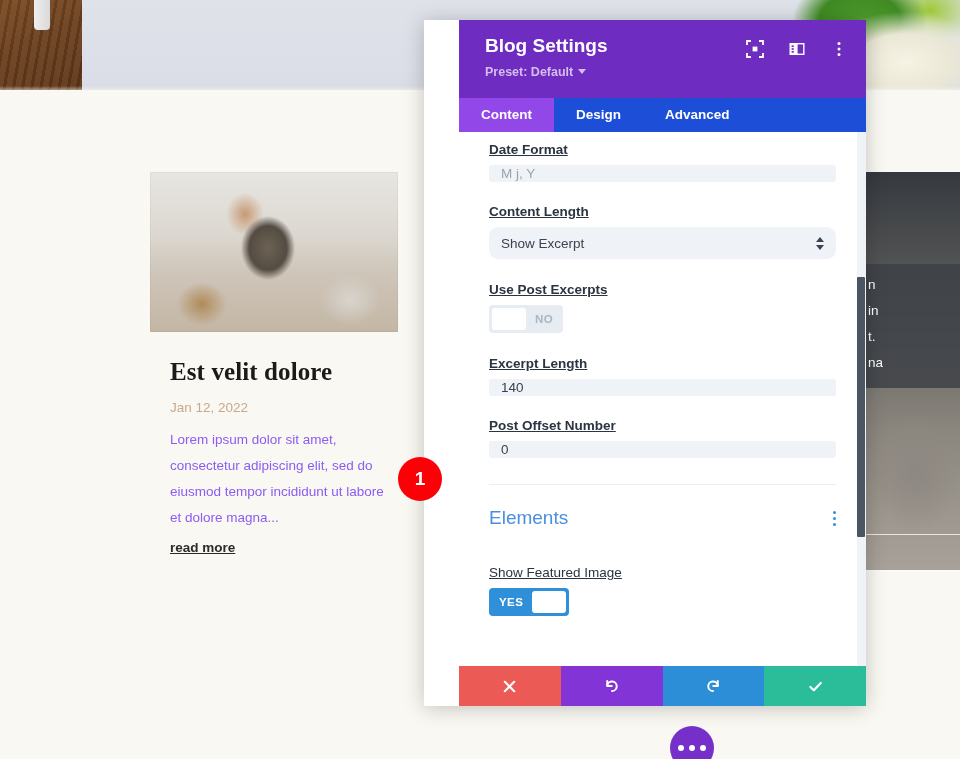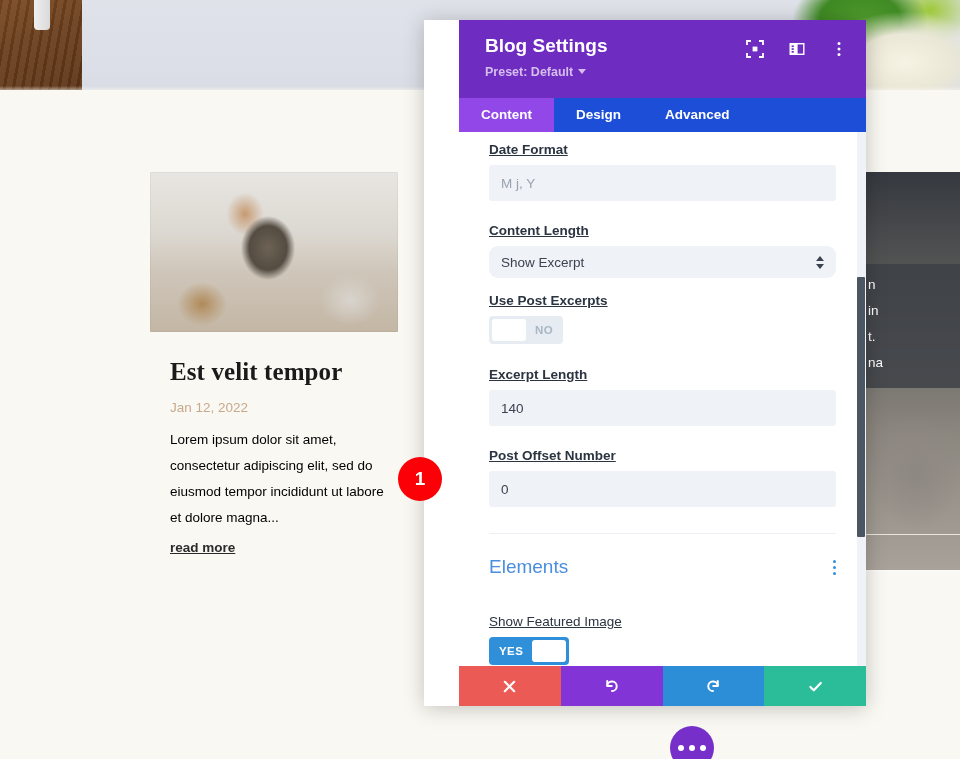--- a/index.html
+++ b/index.html
@@ -50,21 +50,21 @@
       radial-gradient(ellipse 32px 28px at 52px 132px, #b08a58 0%, rgba(176,138,88,0) 78%),
       linear-gradient(180deg,#e8e6e2 0%, #dcd8d1 38%, #cfc6ba 62%, #c3b6a4 100%);
     box-shadow: inset 0 0 0 1px rgba(0,0,0,.04);
   }
   .post-title {
     font-family: "Liberation Serif", serif;
     font-size: 25px; color: #1a1a1a; margin: 26px 0 0 20px; letter-spacing: .1px;
   }
   .post-date { font-size: 13.5px; color: #c7a98d; margin: 14px 0 0 20px; }
   .post-excerpt {
-    font-size: 13.5px; color: #000000; line-height: 26px;
+    font-size: 13.5px; color: #8b5cf6; line-height: 26px;
     margin: 12px 0 0 20px; width: 222px;
   }
   .post-readmore {
     display: inline-block; font-size: 13.5px; color: #2b2b2b;
     font-weight: bold; text-decoration: underline; margin: 9px 0 0 20px;
   }
 
   
   .post-card-right {
     position: absolute; left: 866px; top: 172px; width: 94px; height: 400px; overflow: hidden;
@@ -138,21 +138,21 @@
   .modal-body {
     flex: 1 1 auto; overflow: hidden; position: relative; background: #fff;
   }
   .body-inner { padding: 0 30px; }
 
   .field { margin-top: 0; }
   .field-label {
     font-size: 13.5px; font-weight: bold; color: #2b3441; margin: 0 0 8px 0; text-decoration: underline;
   }
   .field-input {
-    width: 100%; height: 36px; background: #eff2f6; border: none; border-radius: 3px;
+    width: 100%; height: 17px; background: #eff2f6; border: none; border-radius: 3px;
     font-size: 13.5px; color: #3b4250; padding: 0 12px; font-family: "Liberation Sans", sans-serif;
     display: flex; align-items: center;
   }
   .field-input.placeholder { color: #9aa3b0; }
   .field-select {
     width: 100%; height: 32px; background: #eff2f6; border-radius: 9px;
     font-size: 13.5px; color: #3b4250; padding: 0 12px;
     display: flex; align-items: center; justify-content: space-between; cursor: pointer;
   }
   .spinner-arrows { display: flex; flex-direction: column; gap: 3px; }
@@ -203,21 +203,21 @@
 
 <div id="page-bg">
   <div class="hero">
     <div class="hero-wood"></div>
     <div class="hero-cup"></div>
   </div>
   <div class="hero-bottom-fade"></div>
 
   <div class="post-card">
     <div class="post-thumb"></div>
-    <h2 class="post-title">Est velit tempor</h2>
+    <h2 class="post-title">Est velit dolore</h2>
     <div class="post-date">Jan 12, 2022</div>
     <p class="post-excerpt">Lorem ipsum dolor sit amet, consectetur adipiscing elit, sed do eiusmod tempor incididunt ut labore et dolore magna...</p>
     <a class="post-readmore">read more</a>
   </div>
 
   <div class="post-card-right">
     <div class="post-thumb-right"></div>
     <div class="post-overlay-text">
       <div>n</div>
       <div>in</div>
@@ -285,21 +285,21 @@
         <div class="field-label">Content Length</div>
         <div class="field-select">
           <span>Show Excerpt</span>
           <span class="spinner-arrows">
             <i class="sp-up"></i>
               <i class="sp-dn"></i>
           </span>
         </div>
       </div>
 
-      <div class="field" style="margin-top:15px">
+      <div class="field" style="margin-top:23px">
         <div class="field-label">Use Post Excerpts</div>
         <div class="toggle off">
           <span class="knob"></span>
           <span class="tlabel">NO</span>
         </div>
       </div>
 
       <div class="field" style="margin-top:22px">
         <div class="field-label">Excerpt Length</div>
         <div class="field-input">140</div>

